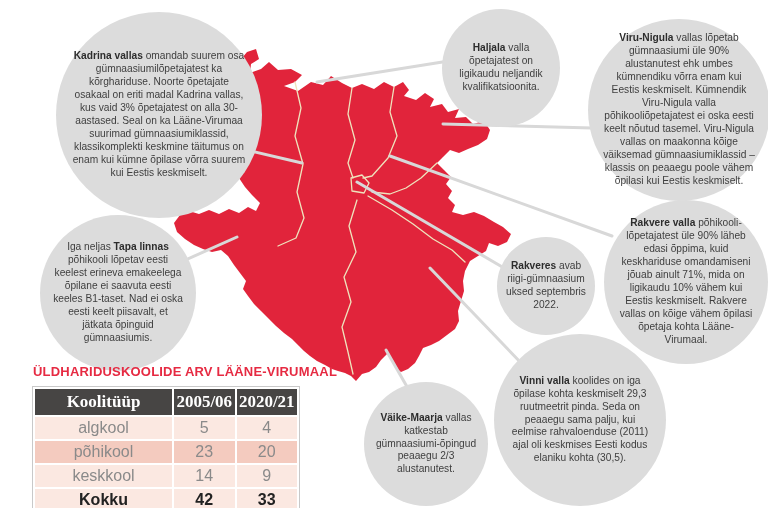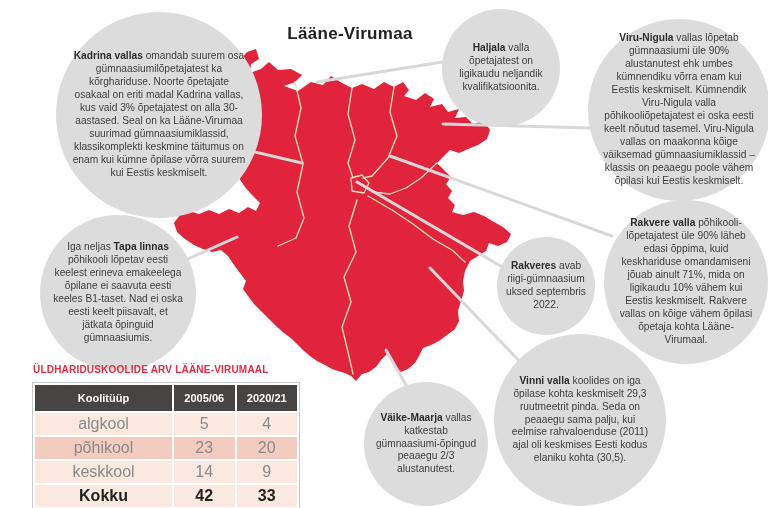--- a/index.html
+++ b/index.html
@@ -17,26 +17,26 @@
   .b-kadrina      {left:56px;  top:12px;  width:206px;height:206px;}
   .b-haljala      {left:442px; top:9px;   width:118px;height:118px;}
   .b-viru-nigula  {left:588px; top:19px;  width:182px;height:182px;}
   .b-tapa         {left:40px;  top:215px; width:156px;height:156px;}
   .b-rakveres     {left:497px; top:237px; width:98px; height:98px;text-align:center;}
   .b-rakvere-vald {left:604px; top:200px; width:164px;height:164px;}
   .b-vinni        {left:494px; top:334px; width:172px;height:172px;}
   .b-vaike-maarja {left:364px; top:382px; width:124px;height:124px;text-align:center;}
   
   .tbl-wrap{position:absolute;left:32px;top:364px;width:268px;}
-  .tbl-title{color:var(--accent-red,#e62a42);font-size:10px;font-weight:bold;
+  .tbl-title{color:var(--accent-red,#e62a42);font-size:13px;font-weight:bold;
       letter-spacing:.2px;margin:0 0 7px 1px;white-space:nowrap;}
   .tbl-frame{border:1px solid #c9c9c9;background:#fff;}
   table.stats{border-collapse:separate;border-spacing:2px;width:100%;}
-  table.stats th{background:var(--table-header-bg,#474544);color:#fff;font-size:11px;
-      font-weight:bold;height:24px;}
+  table.stats th{background:var(--table-header-bg,#474544);color:#fff;font-size:17px;
+      font-weight:bold;height:24px;font-family:Liberation Serif, serif;}
   table.stats td{font-size:16px;color:#8a8a8a;height:20px;text-align:center;}
   table.stats td:first-child{width:135px;}
   tr.row-light td{background:var(--row-pink-light,#fbe8e1);}
   tr.row-dark  td{background:var(--row-pink-dark,#f4cbbf);}
   tr.row-total td{background:var(--row-pink-light,#fbe8e1);color:#222;font-weight:bold;}
 </style>
 </head>
 <body>
 
 <div id="stage">
@@ -60,21 +60,20 @@
       <line x1="455" y1="60" x2="317" y2="82"></line>
       <line x1="592" y1="128" x2="443" y2="124"></line>
       <line x1="172" y1="266" x2="237" y2="237"></line>
       <line x1="357" y1="182" x2="504" y2="268"></line>
       <line x1="390" y1="156" x2="612" y2="236"></line>
       <line x1="430" y1="268" x2="524" y2="366"></line>
       <line x1="386" y1="350" x2="410" y2="392"></line>
     </g>
   </svg>
 
-  <div class="page-title">Lääne-Virumaa</div>
 
   <div class="bubble b-kadrina">
     <p><span></span><b>Kadrina vallas</b><span> omandab suurem osa gümnaasiumilõpetajatest ka kõrghariduse. Noorte õpetajate osakaal on eriti madal Kadrina vallas, kus vaid 3% õpetajatest on alla 30-aastased. Seal on ka Lääne-Virumaa suurimad gümnaasiumiklassid, klassikomplekti keskmine täitumus on enam kui kümne õpilase võrra suurem kui Eestis keskmiselt.</span></p>
   </div>
   <div class="bubble b-haljala">
     <p><span></span><b>Haljala</b><span> valla õpetajatest on ligikaudu neljandik kvalifikatsioonita.</span></p>
   </div>
   <div class="bubble b-viru-nigula">
     <p><span></span><b>Viru-Nigula</b><span> vallas lõpetab gümnaasiumi üle 90% alustanutest ehk umbes kümnendiku võrra enam kui Eestis keskmiselt. Kümnendik Viru-Nigula valla põhikooliõpetajatest ei oska eesti keelt nõutud tasemel. Viru-Nigula vallas on maakonna kõige väiksemad gümnaasiumiklassid – klassis on peaaegu poole vähem õpilasi kui Eestis keskmiselt.</span></p>
   </div>

